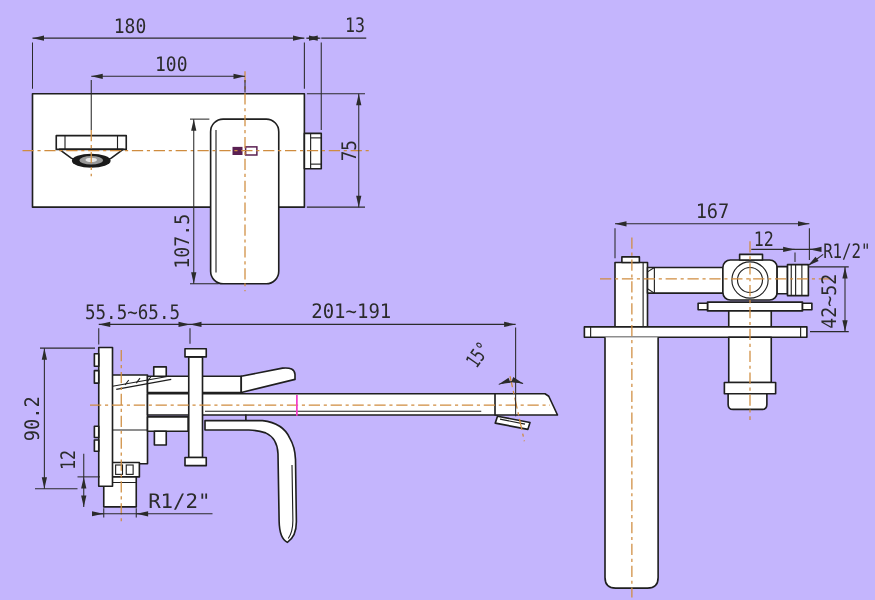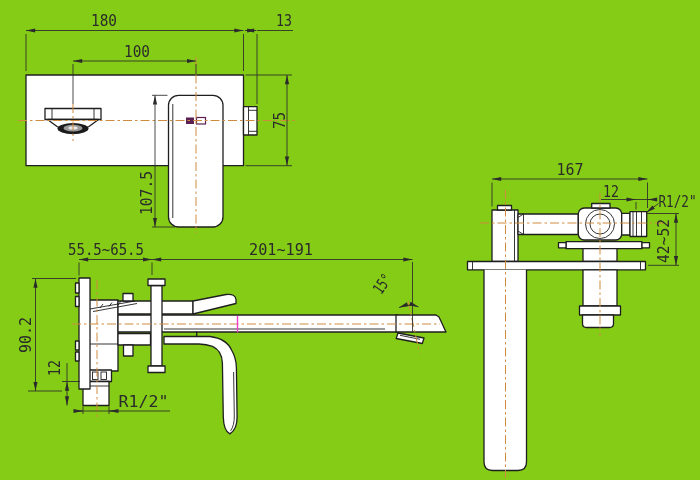--- a/index.html
+++ b/index.html
@@ -1,16 +1,16 @@
 <!DOCTYPE html>
 <html><head>
 <meta charset="utf-8">
 <style>
   html,body{margin:0;padding:0;background:#ffffff;}
-  .canvas{width:700px;height:480px;background:#84cc16;overflow:hidden;}
+  .canvas{width:700px;height:480px;background:#c4b5fd;overflow:hidden;}
   
   .o{stroke:#1f1f1f;stroke-width:1.3;fill:none;stroke-linejoin:round;stroke-linecap:round;}
   .of{stroke:#1f1f1f;stroke-width:1.3;fill:#ffffff;stroke-linejoin:round;}
   .thin{stroke:#1f1f1f;stroke-width:0.9;fill:none;}
   
   .d{stroke:#2b2b2b;stroke-width:0.85;fill:none;}
   
   .c{stroke:#cf8c3f;stroke-width:1;fill:none;stroke-dasharray:9 3 2.5 3;}
   text.t{font-family:"DejaVu Sans Mono","Liberation Mono",monospace;font-size:16px;fill:#2b2b2b;}
 </style>

